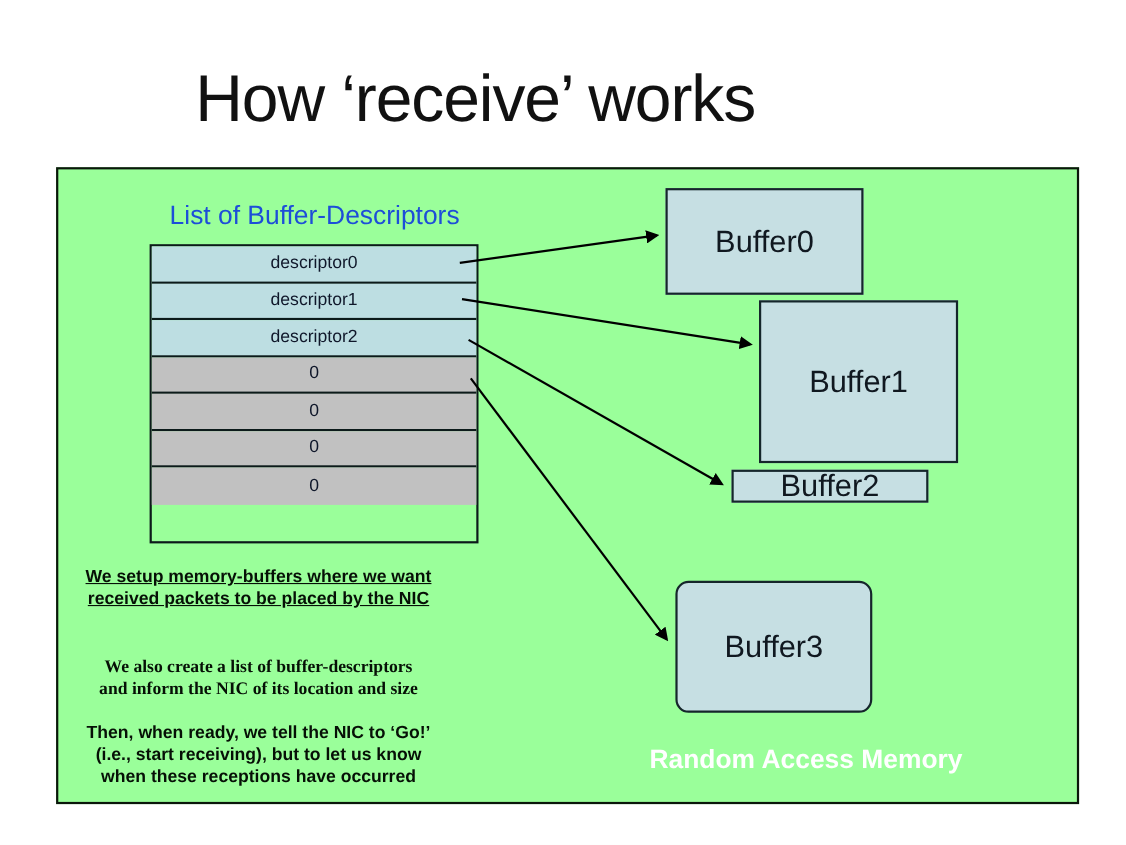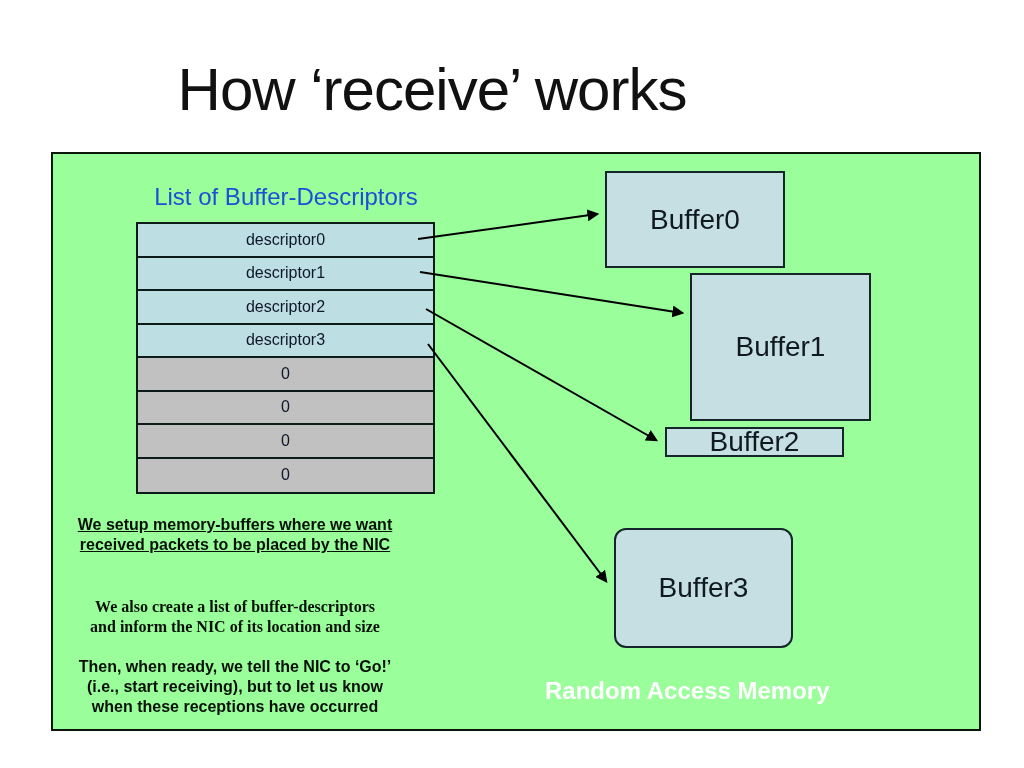--- a/index.html
+++ b/index.html
@@ -44,40 +44,39 @@
   .arrows{position:absolute;left:0;top:0;width:1024px;height:768px;pointer-events:none;}
   .note{
     position:absolute;left:50px;width:370px;text-align:center;
     font-weight:bold;font-size:16px;line-height:20px;color:#061006;
     white-space:pre-line;
   }
   .note1{top:515px;text-decoration:underline;}
   .note2{top:597px;font-family:Liberation Serif, serif;}
   .note3{top:657px;}
   .ram-label{
-    position:absolute;left:545px;top:677px;width:330px;text-align:left;
+    position:absolute;left:545px;top:677px;width:330px;text-align:right;
     font-weight:bold;font-size:24px;color:#ffffff;white-space:nowrap;
   }
 </style>
 </head>
 <body>
 
 <div class="slide">
 
   <div class="slide-title">How ‘receive’ works</div>
 
   <div class="panel"></div>
 
   <div class="list-label">List of Buffer-Descriptors</div>
 
   <div class="desc-table">
     <div class="desc-row row-blue">descriptor0</div>
     <div class="desc-row row-blue">descriptor1</div>
     <div class="desc-row row-blue">descriptor2</div>
-    <div class="desc-row row-blue">descriptor3</div>
     <div class="desc-row row-gray">0</div>
     <div class="desc-row row-gray">0</div>
     <div class="desc-row row-gray">0</div>
     <div class="desc-row row-gray">0</div>
   </div>
 
   <div class="buffer buffer0">Buffer0</div>
   <div class="buffer buffer1">Buffer1</div>
   <div class="buffer buffer2">Buffer2</div>
   <div class="buffer buffer3">Buffer3</div>

